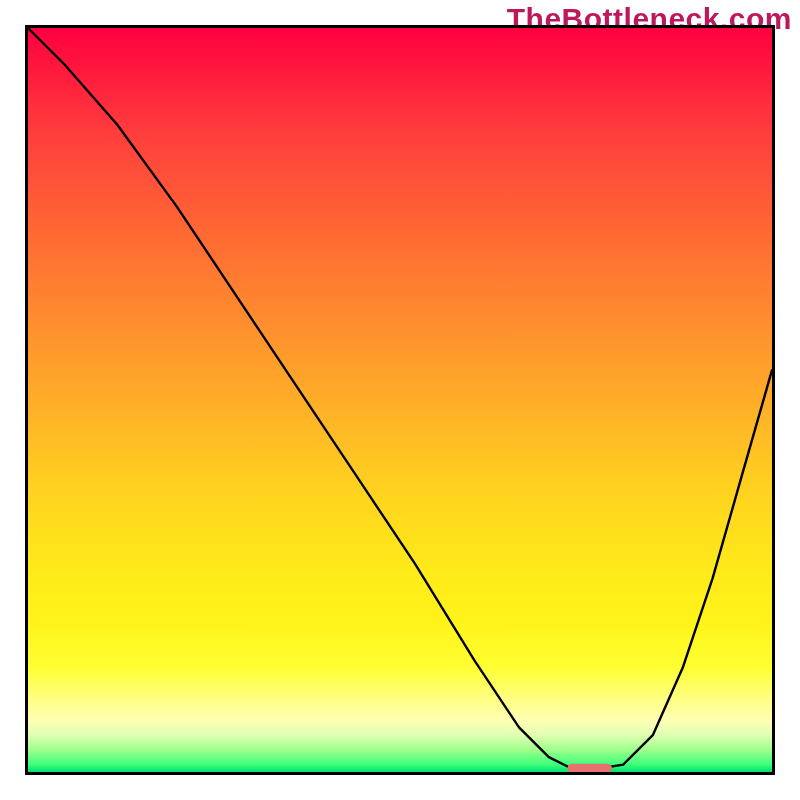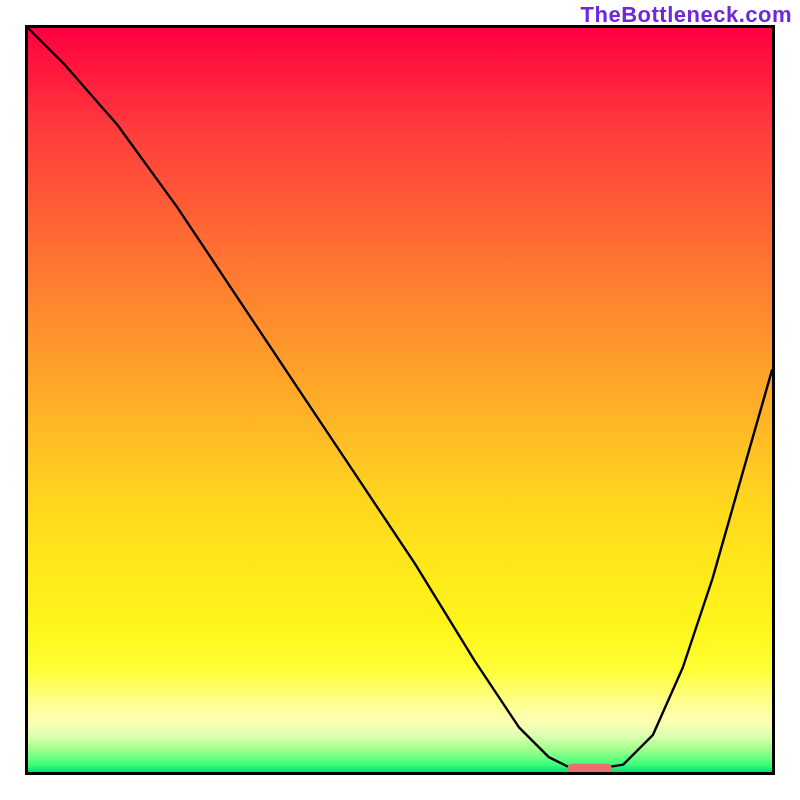--- a/index.html
+++ b/index.html
@@ -12,23 +12,23 @@
   }
   .container {
     position: relative;
     width: 800px;
     height: 800px;
   }
   .watermark {
     position: absolute;
     top: 2px;
     right: 8px;
-    font-size: 22px;
+    font-size: 30px;
     font-weight: bold;
-    color: #6d28d9;
+    color: #be185d;
     letter-spacing: 0.5px;
   }
   .plot-border {
     position: absolute;
     left: 25px;
     top: 25px;
     width: 750px;
     height: 750px;
     box-sizing: border-box;
     border: 3px solid #000000;

